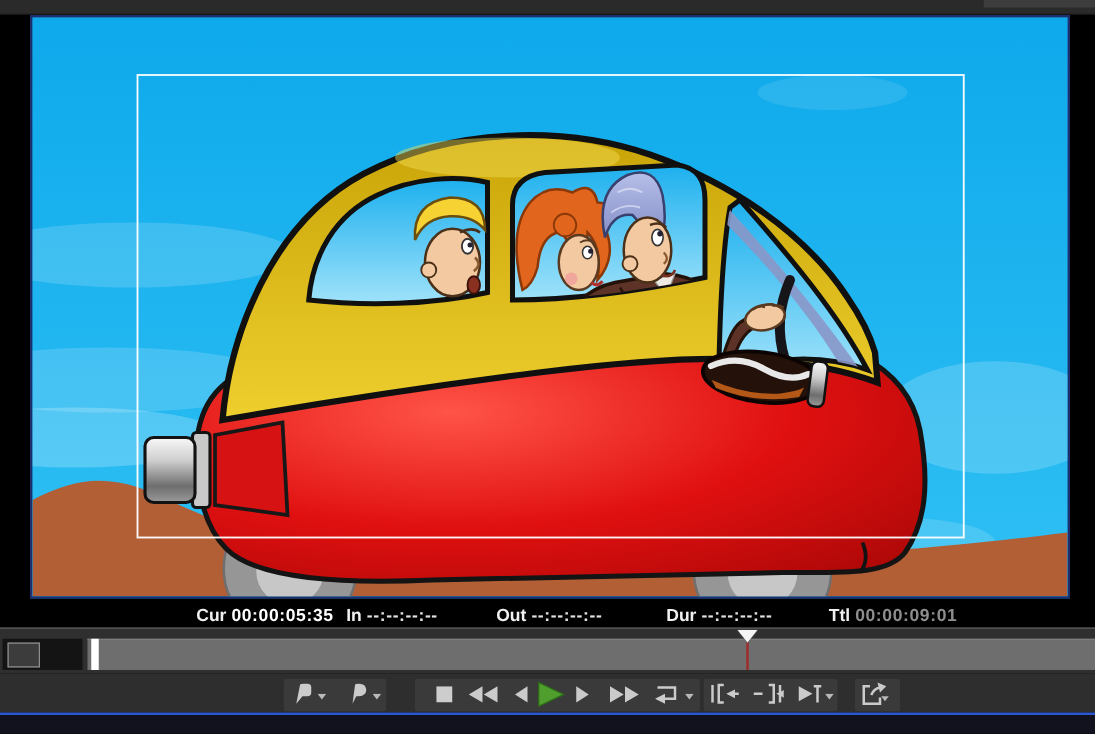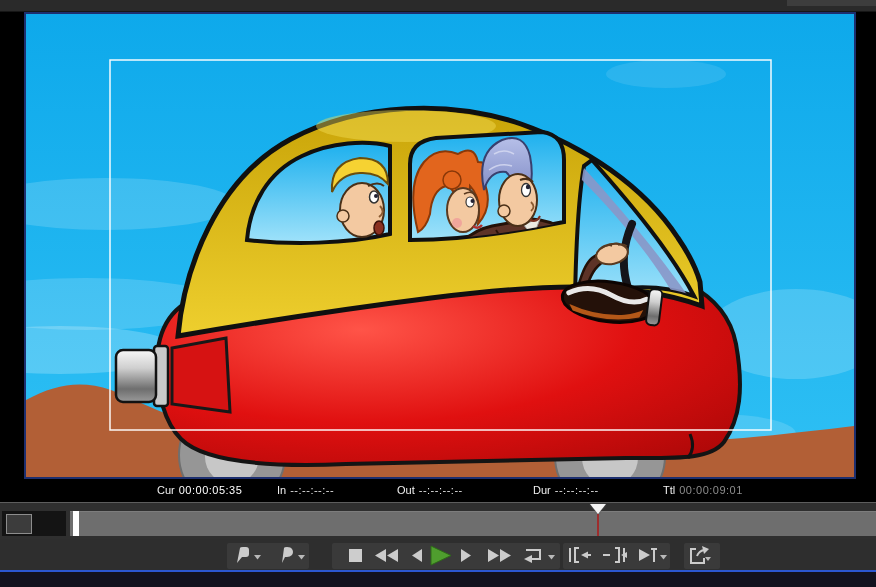--- a/index.html
+++ b/index.html
@@ -8,21 +8,21 @@
   .abs{position:absolute;}
   
   .top-bar{left:0;top:0;width:876px;height:11px;background:#2a2a2a;border-bottom:1px solid #161616;}
   .top-bar-segment{right:0;top:0;width:89px;height:6px;background:#3d3d3d;}
   
   .video-frame{left:24px;top:12px;width:832px;height:467px;box-sizing:border-box;
                border:2px solid #1d2f6f;background:#12aeea;}
   .video-frame svg{display:block;}
   
   .timecode-bar{left:0;top:479px;width:876px;height:23px;background:#000;}
-  .tc-group{position:absolute;top:5px;white-space:nowrap;font-size:11px;font-weight:normal;}
+  .tc-group{position:absolute;top:5px;white-space:nowrap;font-size:14px;font-weight:bold;}
   .tc-label{color:#f0f0f0;margin-right:4px;}
   .tc-value{color:#ffffff;letter-spacing:.5px;}
   .tc-value.dim{color:#e2e2e2;}
   .tc-value.gray{color:#8d8d8d;}
   
   .scrub-row{left:0;top:502px;width:876px;height:37px;background:#2f2f2f;border-top:1px solid #5d5d5d;box-sizing:border-box;}
   .mini-box{left:2px;top:510px;width:64px;height:25px;background:#141414;}
   .playhead-triangle{top:503px;width:0;height:0;border-left:8px solid transparent;
       border-right:8px solid transparent;border-top:10px solid #f4f4f4;filter:drop-shadow(0 0 1px #555);}
   .playhead-line{top:513px;width:2px;height:22px;background:#9e2d2d;}

